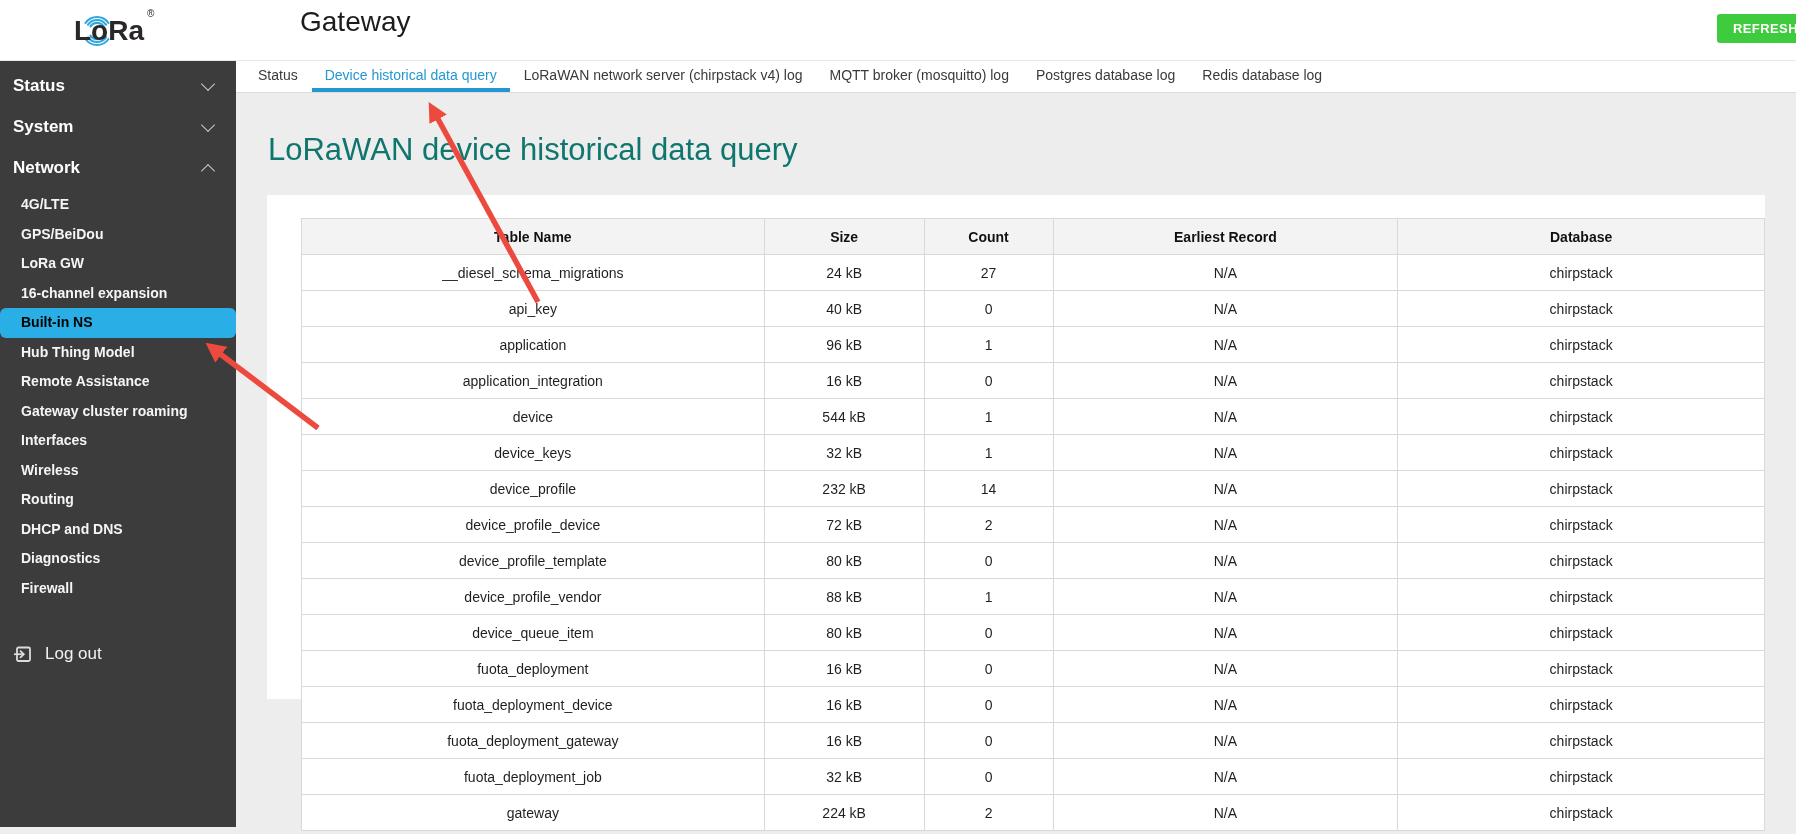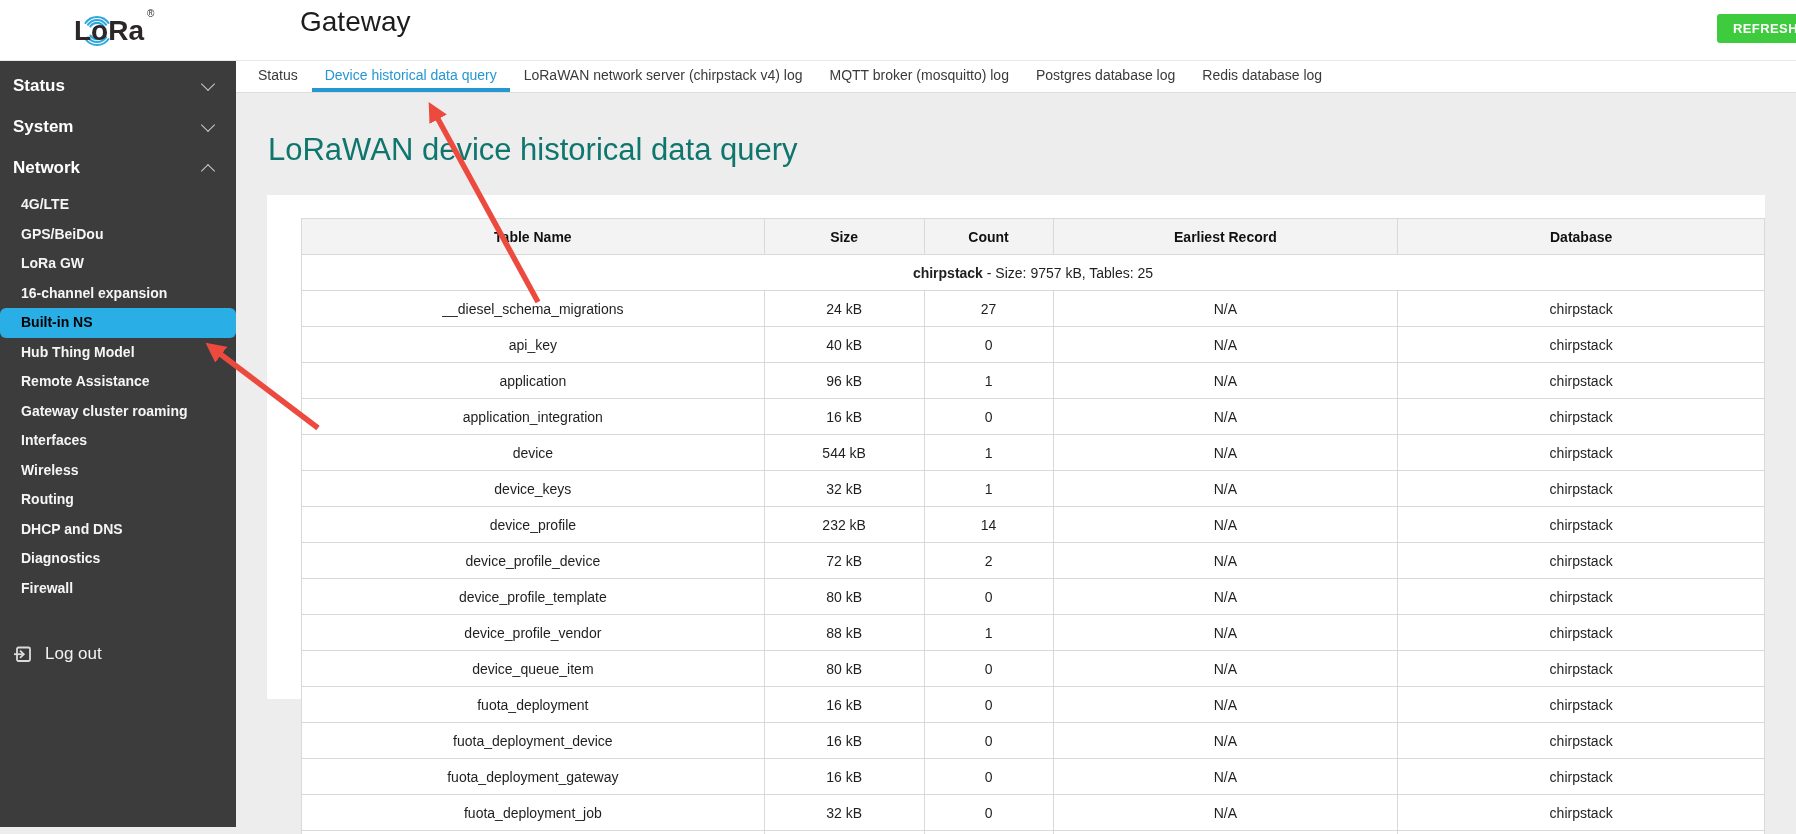--- a/index.html
+++ b/index.html
@@ -132,23 +132,20 @@
         <thead>
           <tr>
             <th>Table Name</th>
             <th>Size</th>
             <th>Count</th>
             <th>Earliest Record</th>
             <th>Database</th>
           </tr>
         </thead>
         <tbody id="tbody">
-          <tr class="group-row">
-            <td colspan="5"><span class="group-name">chirpstack</span><span> - Size: 9757 kB, Tables: 25</span></td>
-          </tr>
         <tr>
               <td>__diesel_schema_migrations</td>
               <td>24 kB</td>
               <td>27</td>
               <td>N/A</td>
               <td>chirpstack</td>
             </tr>
             <tr>
               <td>api_key</td>
               <td>40 kB</td>

